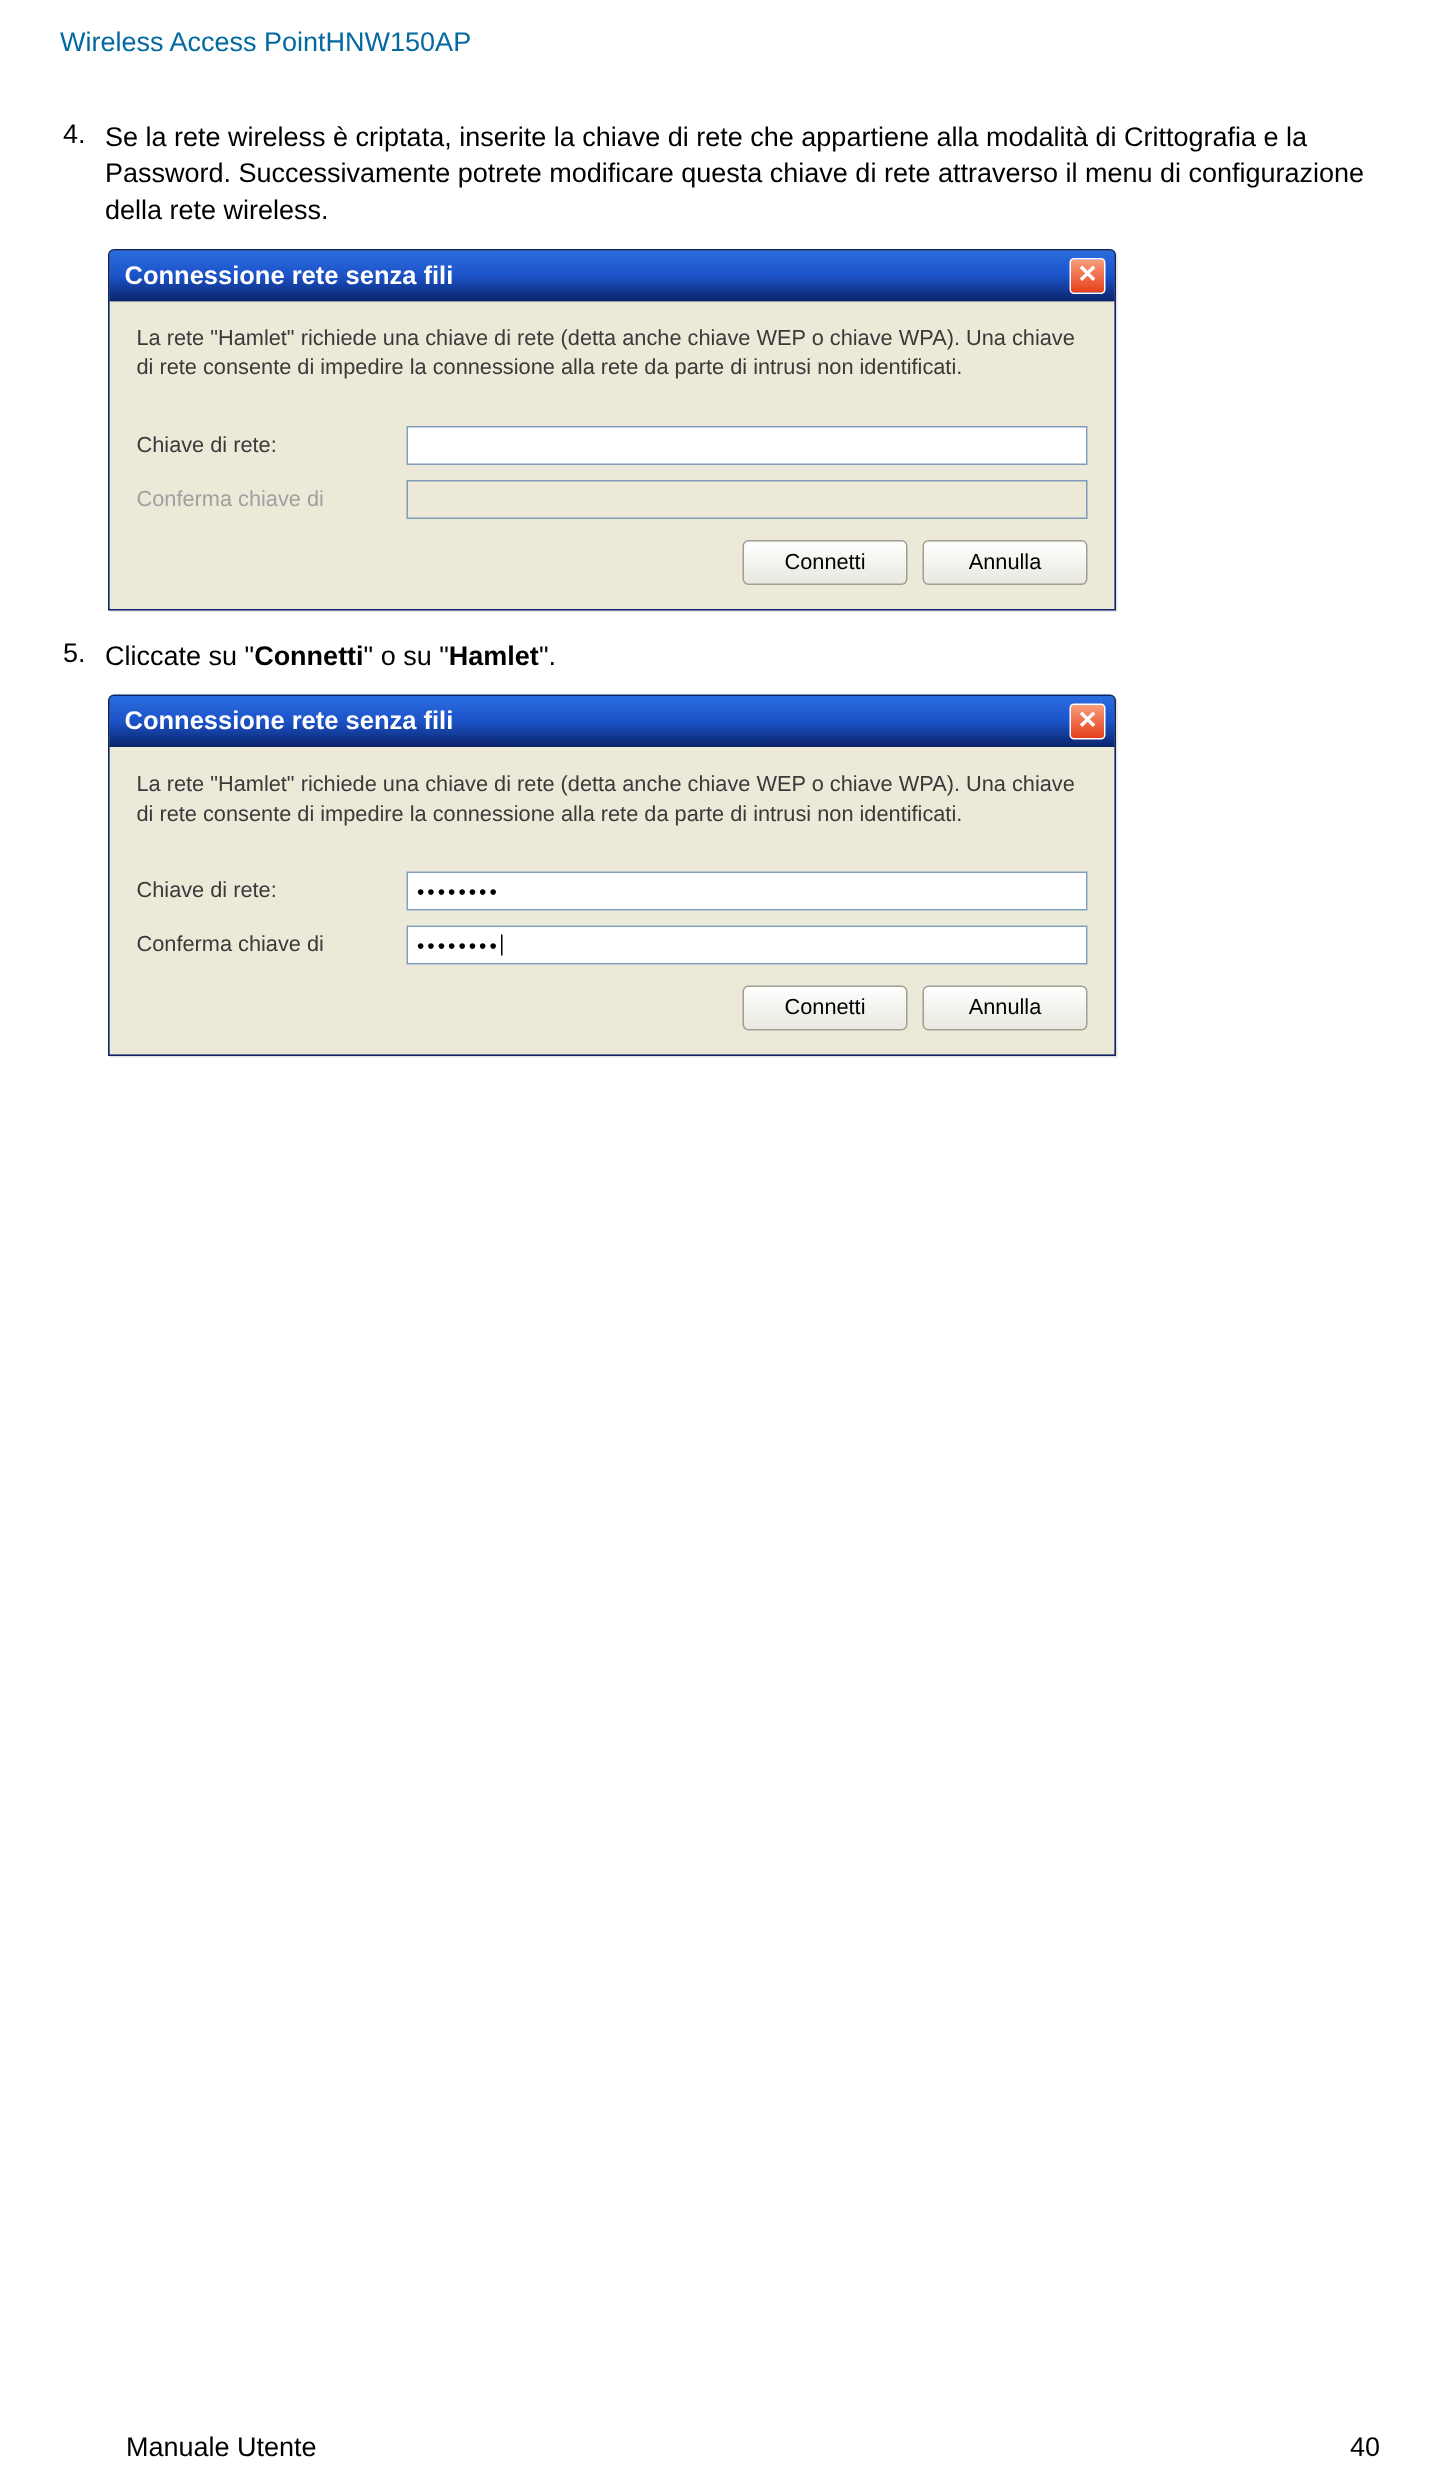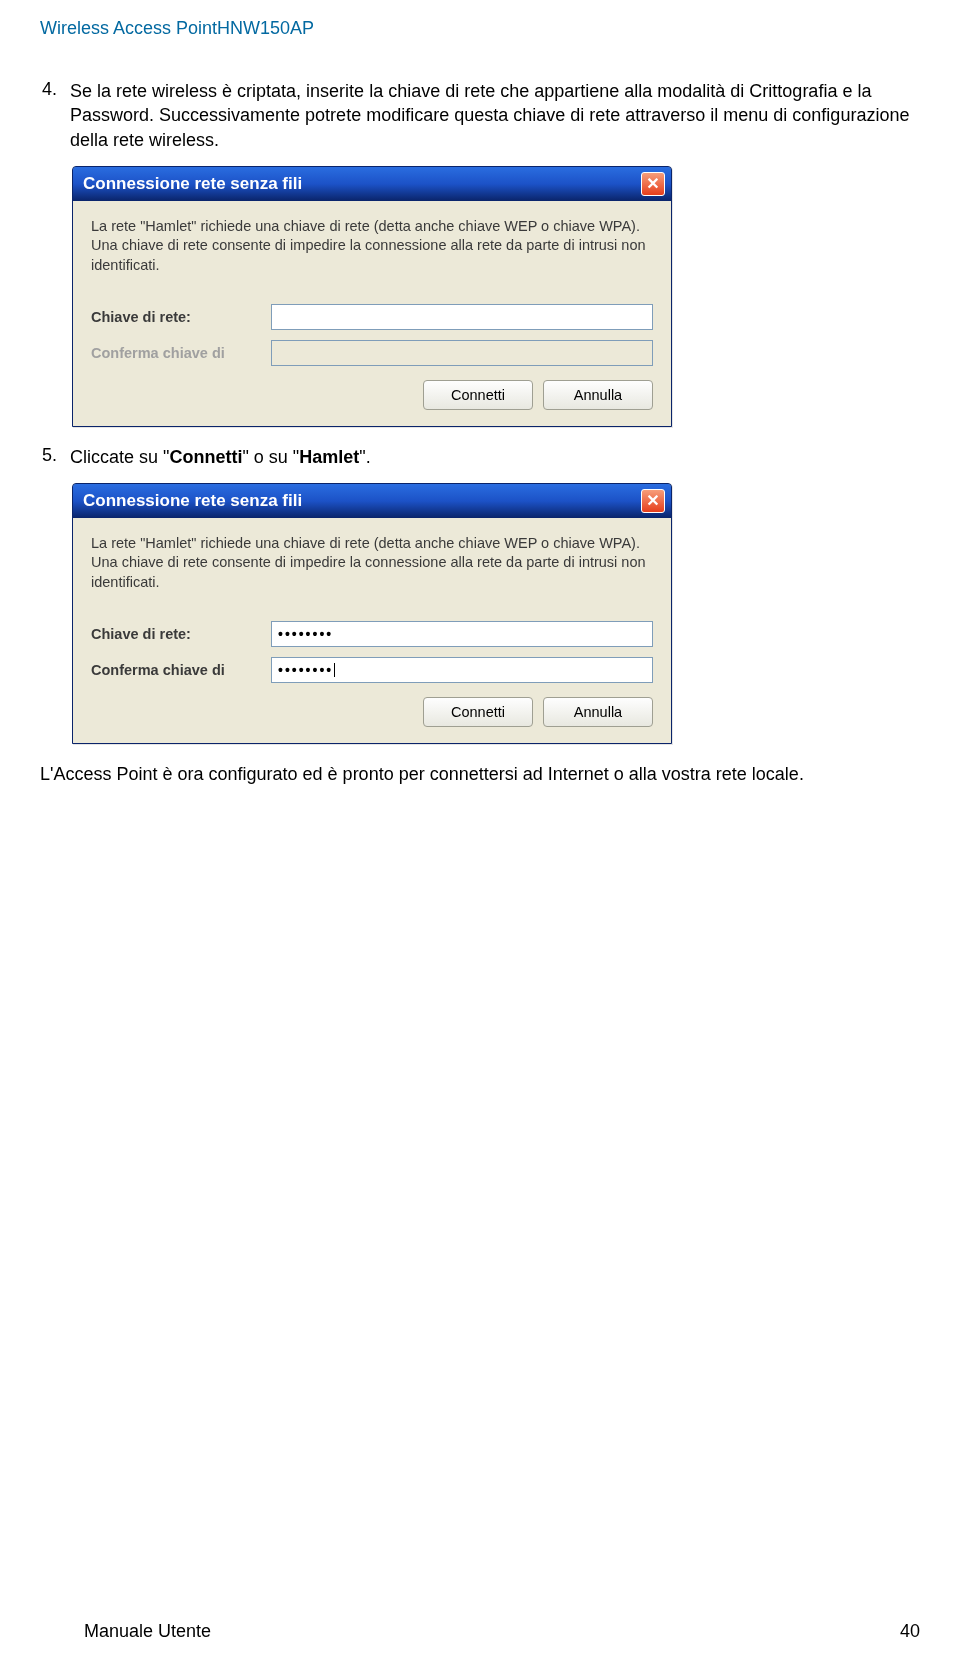--- a/index.html
+++ b/index.html
@@ -34,21 +34,21 @@
   }
   .numbered-item .txt {
     flex: 1;
     line-height: 1.35;
   }
   .bold { font-weight: bold; }
   .dialog-wrap {
     margin: 14px 0 18px 32px;
   }
   .dialog {
-    width: 600px;
+    width: 672px;
     background: #737373;
     border: 1px solid #0a246a;
     border-radius: 4px 4px 0 0;
     overflow: hidden;
     box-shadow: 1px 1px 0 rgba(0,0,0,0.1);
   }
   .titlebar {
     height: 34px;
     background: linear-gradient(to bottom, #2a6de0 0%, #1c52c7 50%, #0a246a 100%);
     display: flex;
@@ -82,21 +82,20 @@
     background: #ece9d8;
   }
   .explain {
     margin-bottom: 28px;
     line-height: 1.35;
   }
   .form-row {
     display: flex;
     align-items: center;
     margin-bottom: 10px;
-    font-weight: bold;
   }
   .form-row .label {
     width: 180px;
     color: #3a3a3a;
   }
   .form-row .label.disabled { color: #a0a0a0; }
   .text-input {
     flex: 1;
     height: 26px;
     border: 1px solid #7f9db9;
@@ -221,20 +220,19 @@
           <div class="text-input caret">••••••••</div>
         </div>
         <div class="button-row">
           <div class="winbtn">Connetti</div>
           <div class="winbtn">Annulla</div>
         </div>
       </div>
     </div>
   </div>
 
-  <div class="closing">L'Access Point è ora configurato ed è pronto per connettersi ad Internet o alla vostra rete locale.</div>
 
 </div>
 
 <div class="footer">
   <div>Manuale Utente</div>
   <div>40</div>
 </div>
 
 </body></html>

